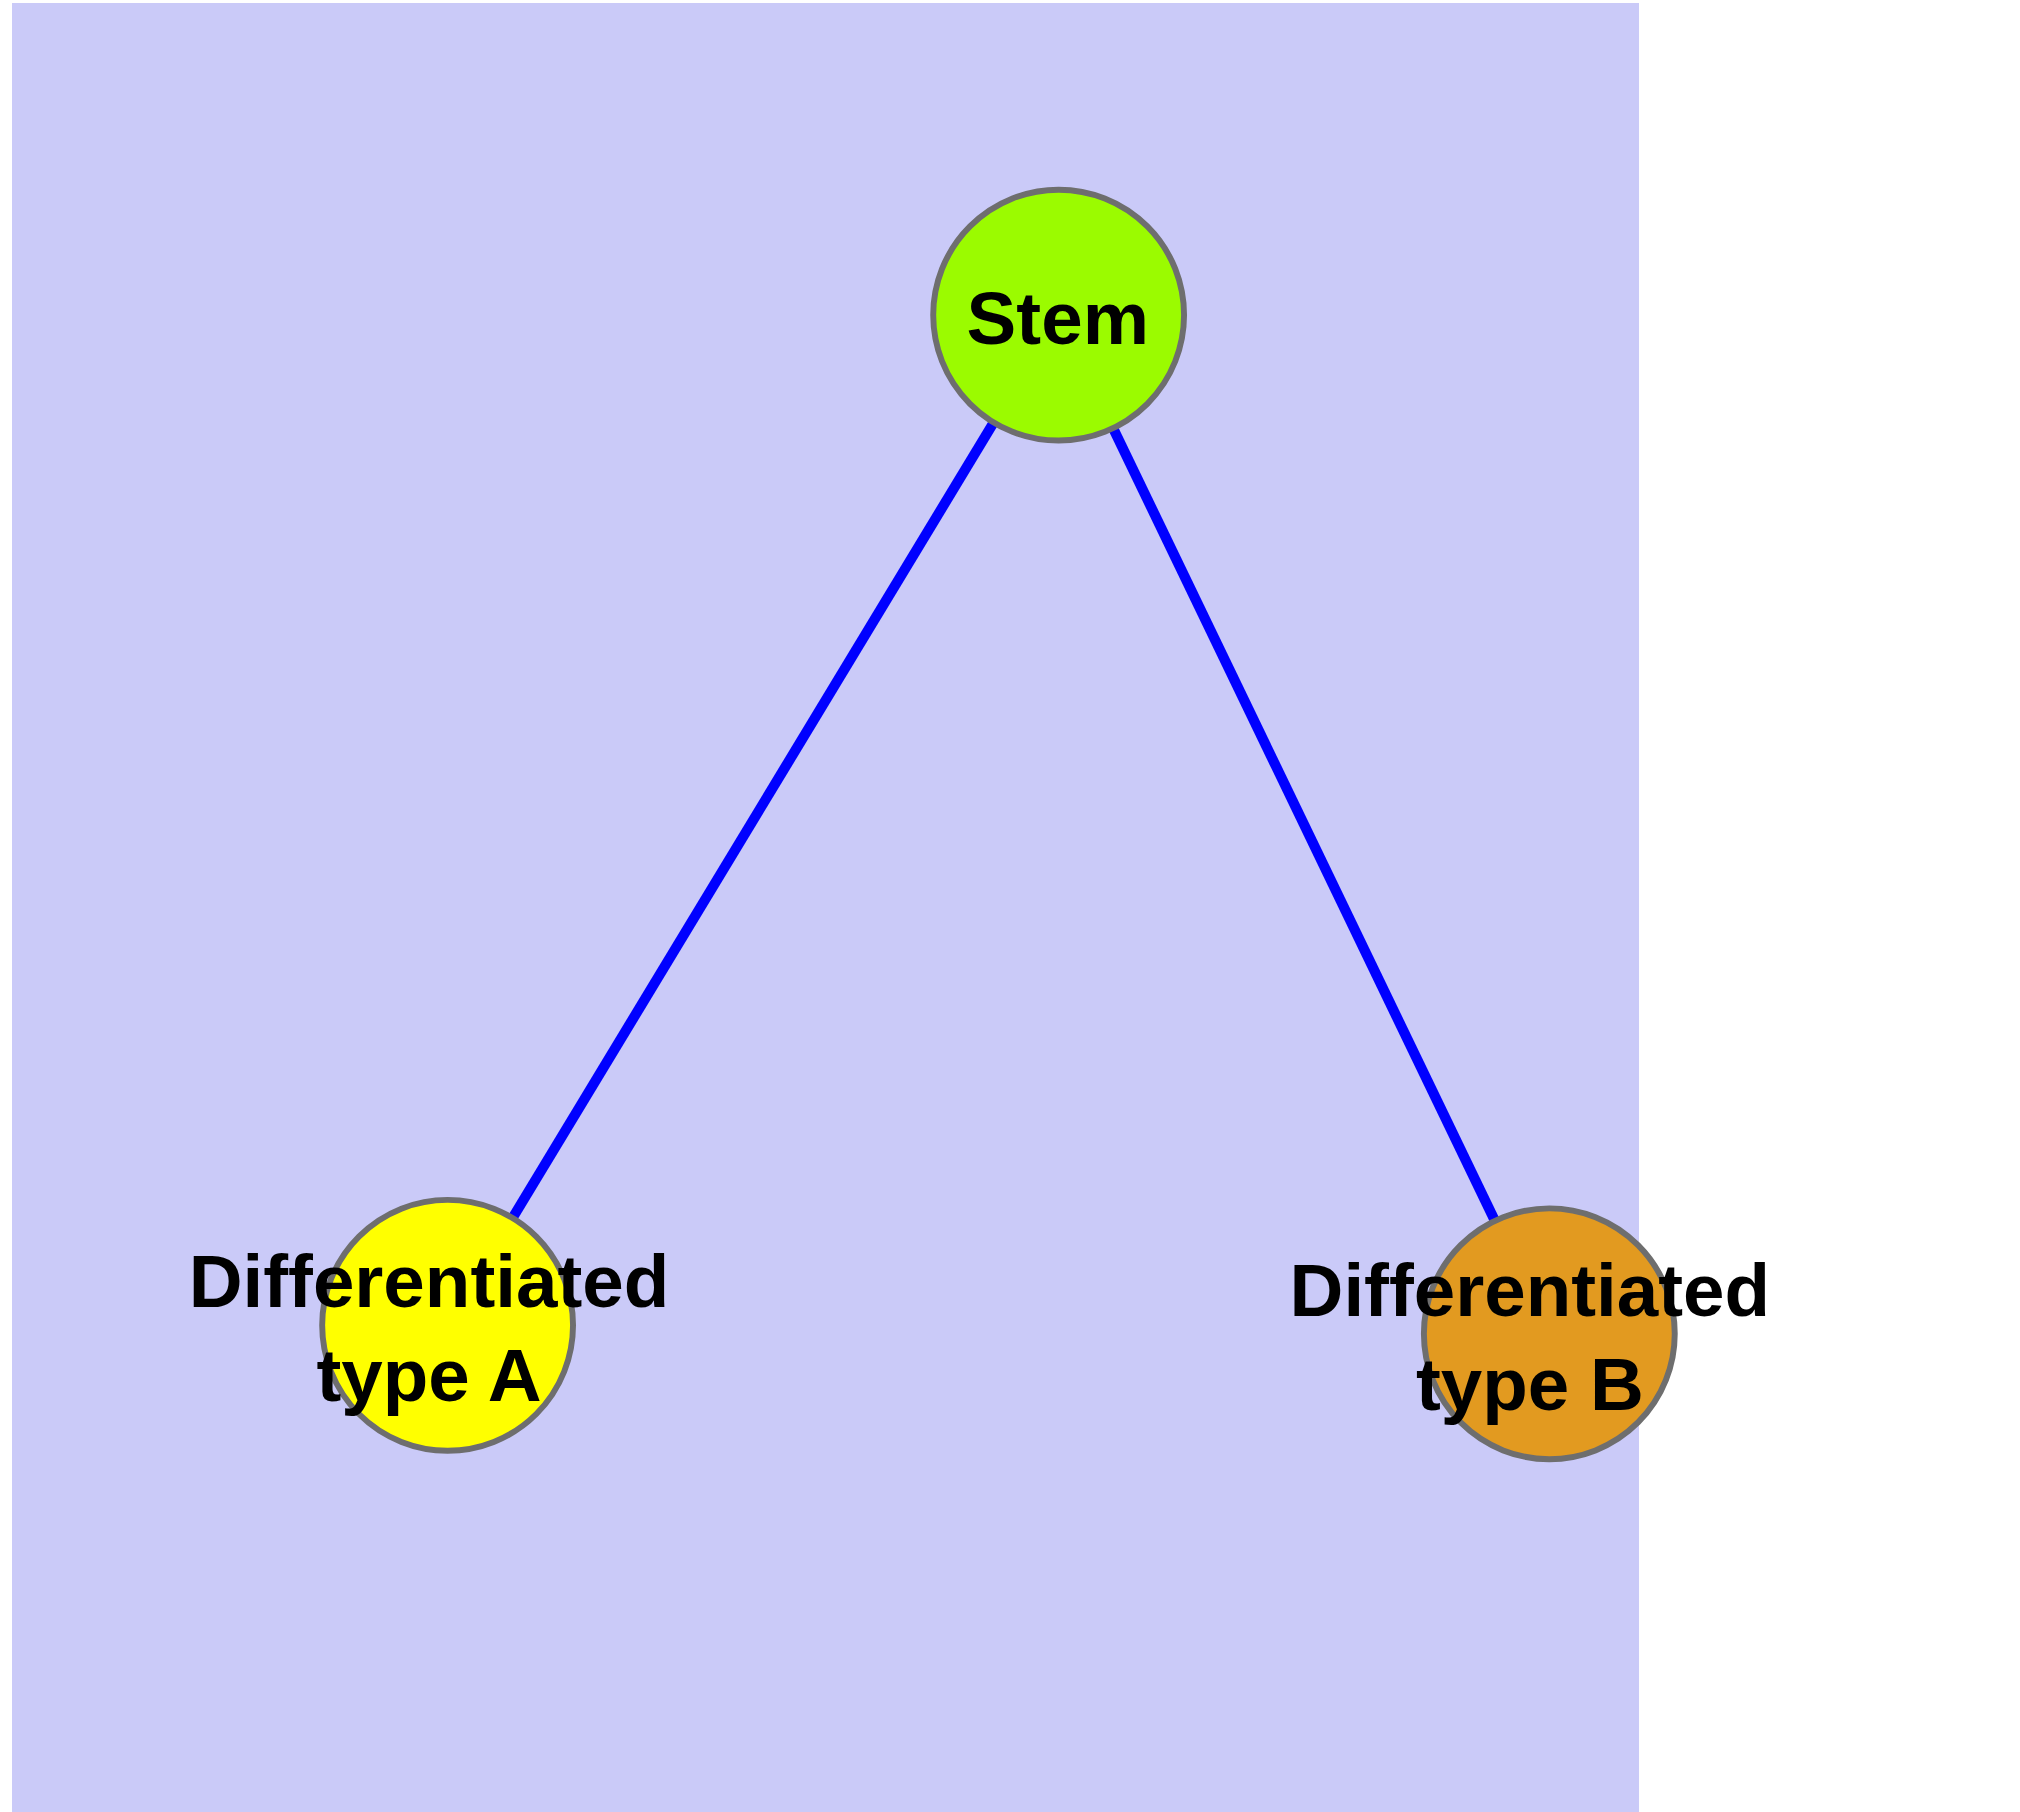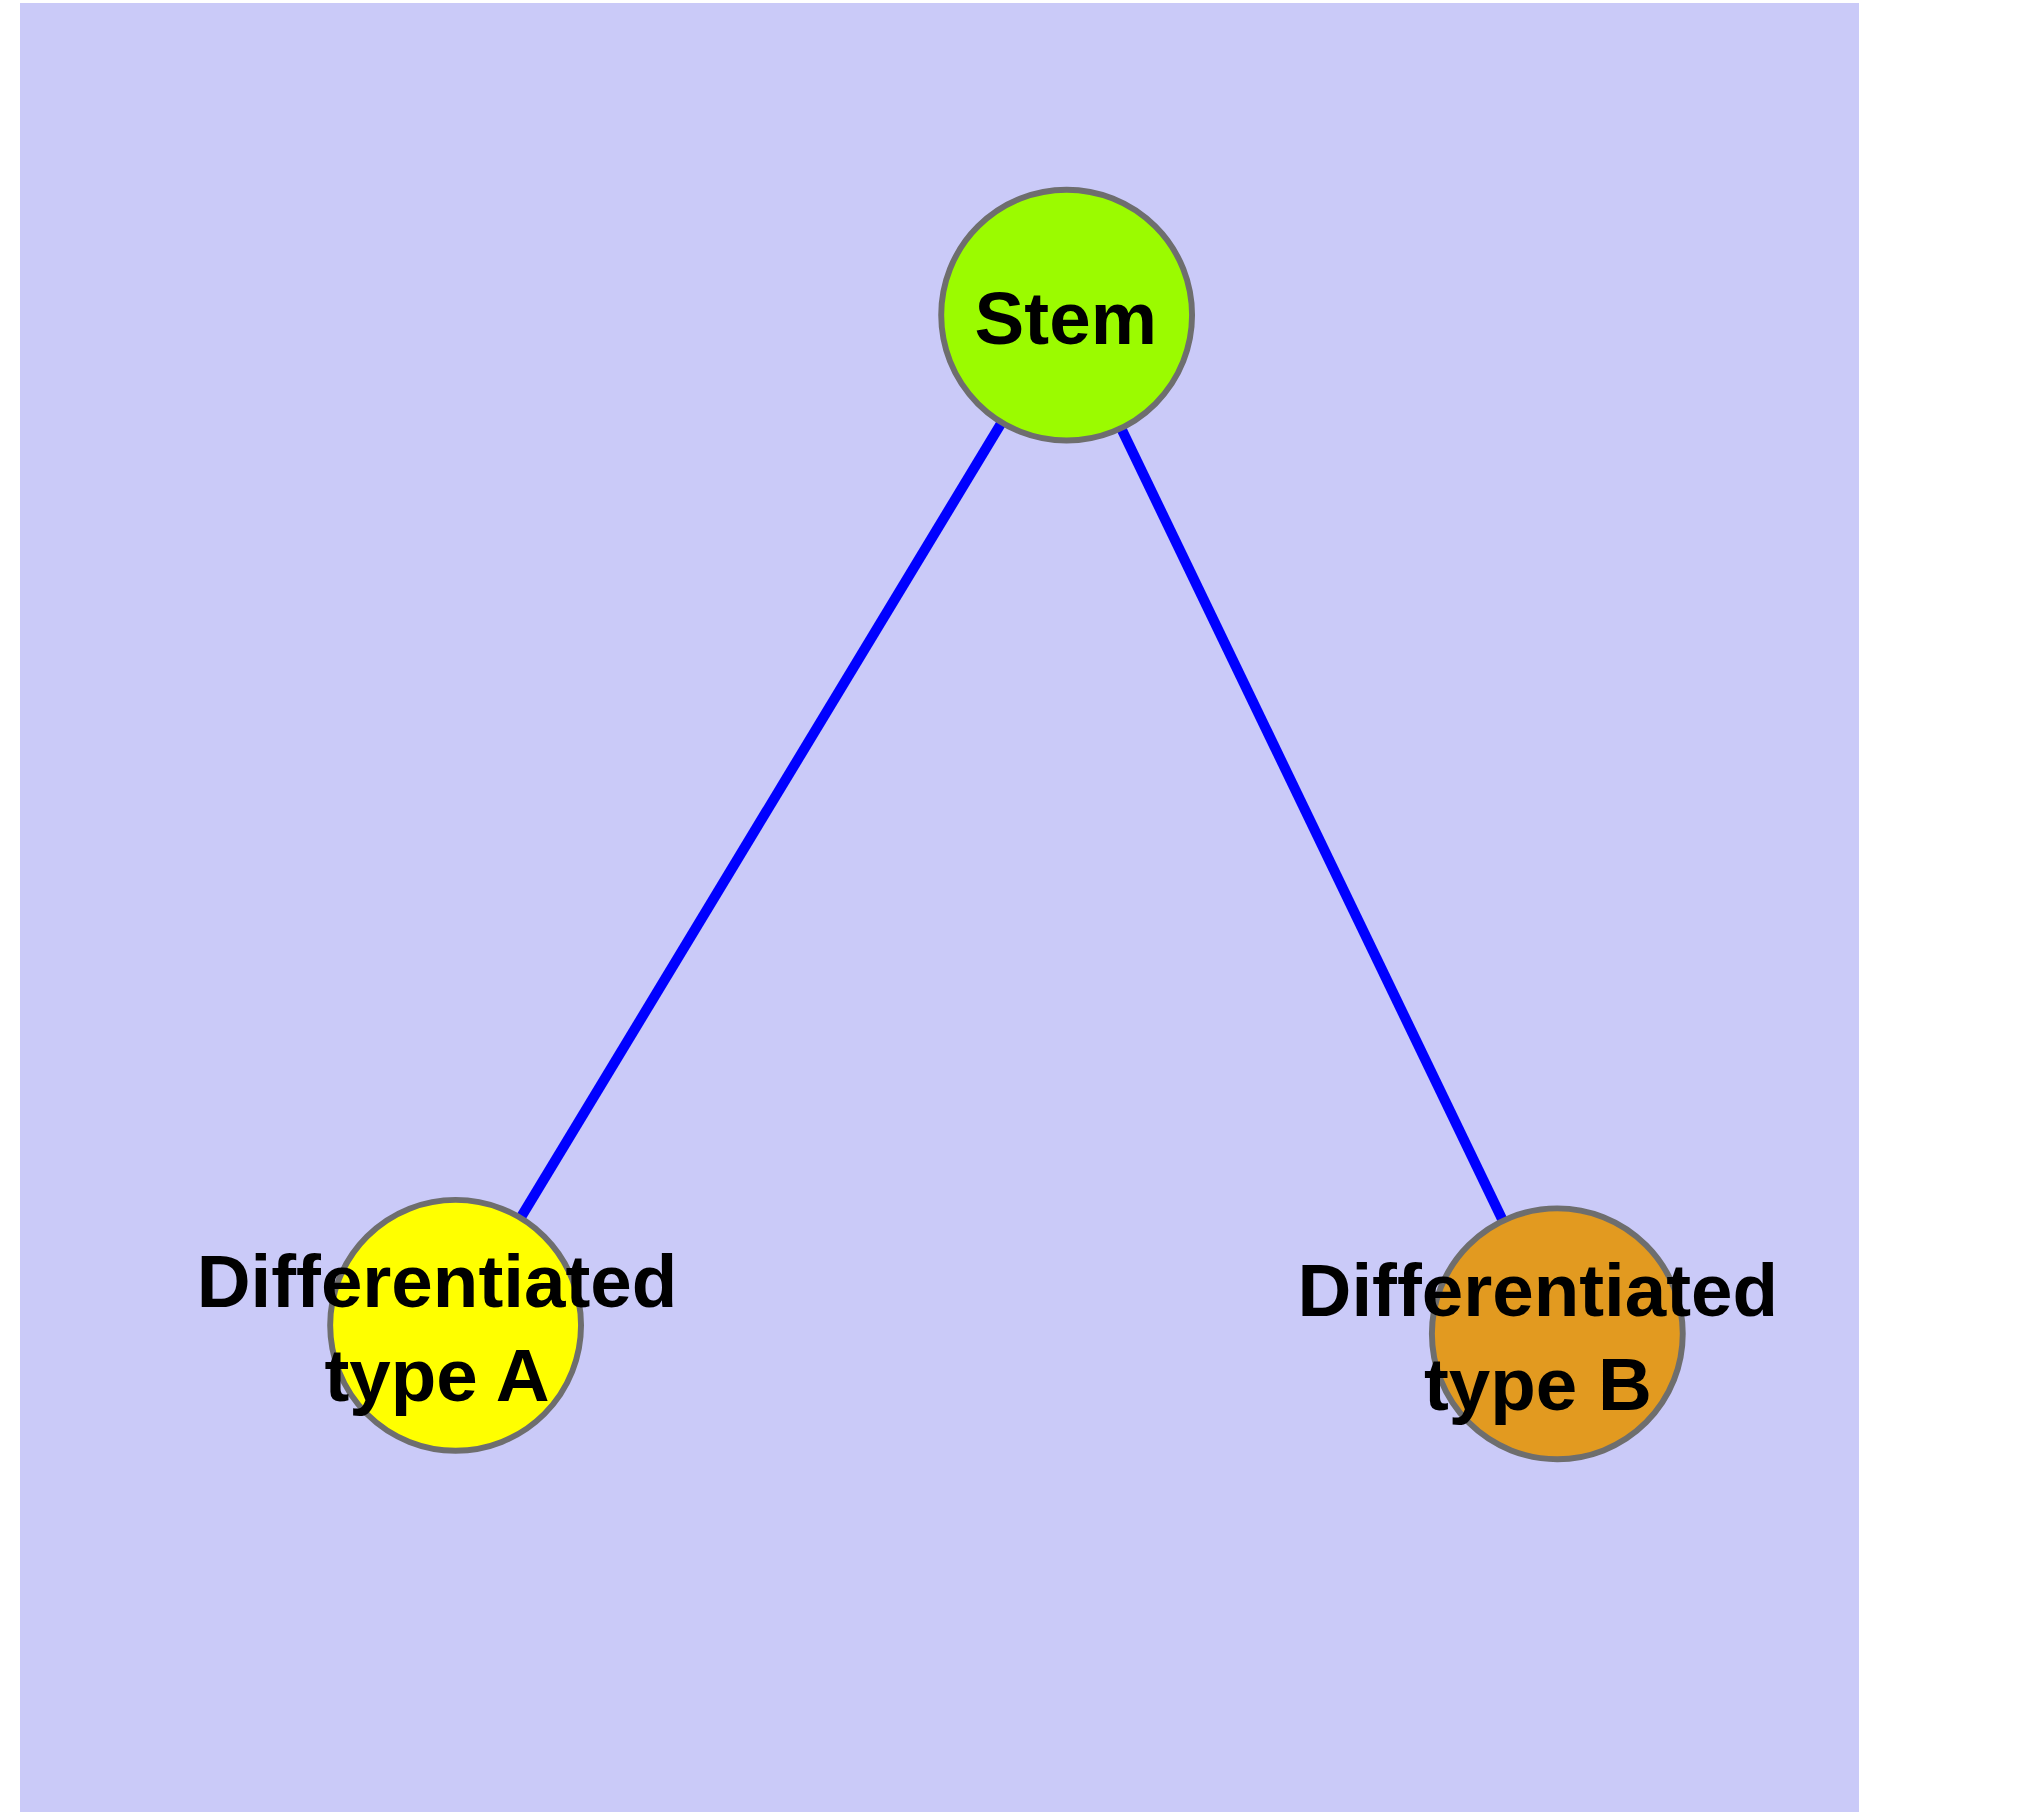--- a/index.html
+++ b/index.html
@@ -5,23 +5,23 @@
   html, body {
     margin: 0;
     padding: 0;
     background: #ffffff;
     width: 2021px;
     height: 1812px;
     overflow: hidden;
   }
   .stage {
     position: absolute;
-    left: 20px;
+    left: 12px;
     top: 3.4px;
-    width: 1839px;
+    width: 1627px;
     height: 1809px;
   }
   svg text {
     font-family: "Liberation Sans", "DejaVu Sans", sans-serif;
     font-weight: bold;
     text-anchor: middle;
   }
 </style>
 </head>
 <body>

